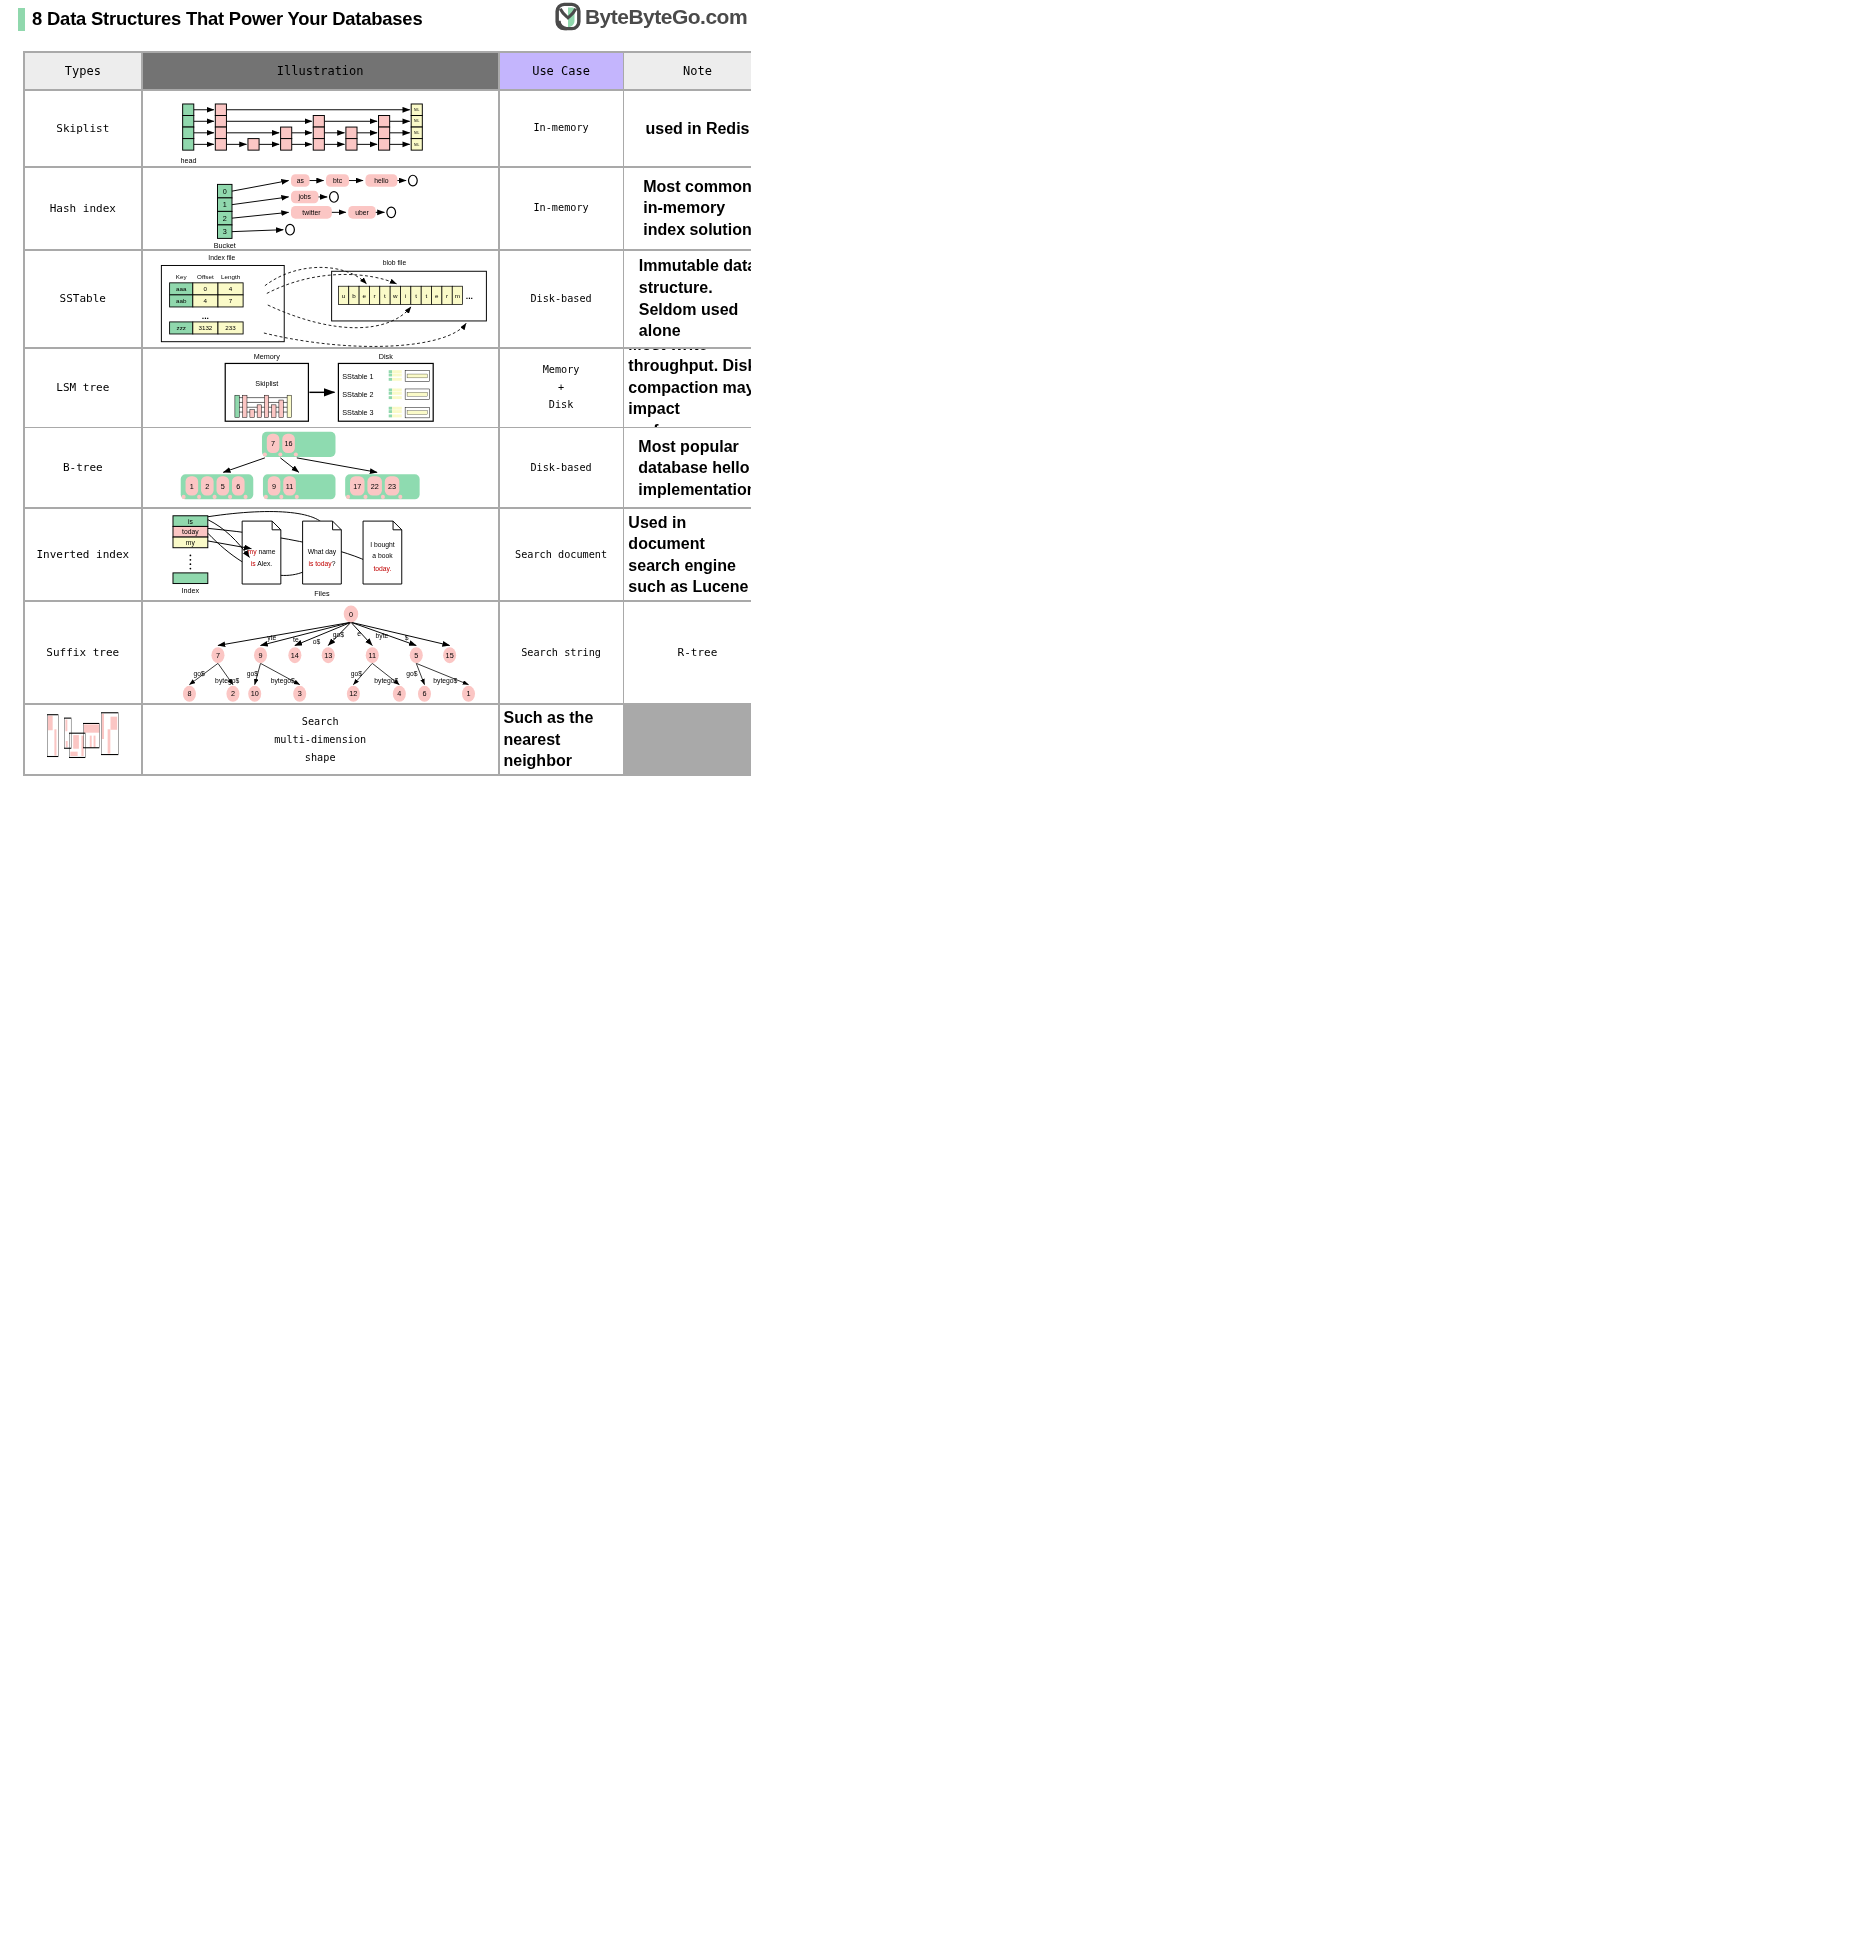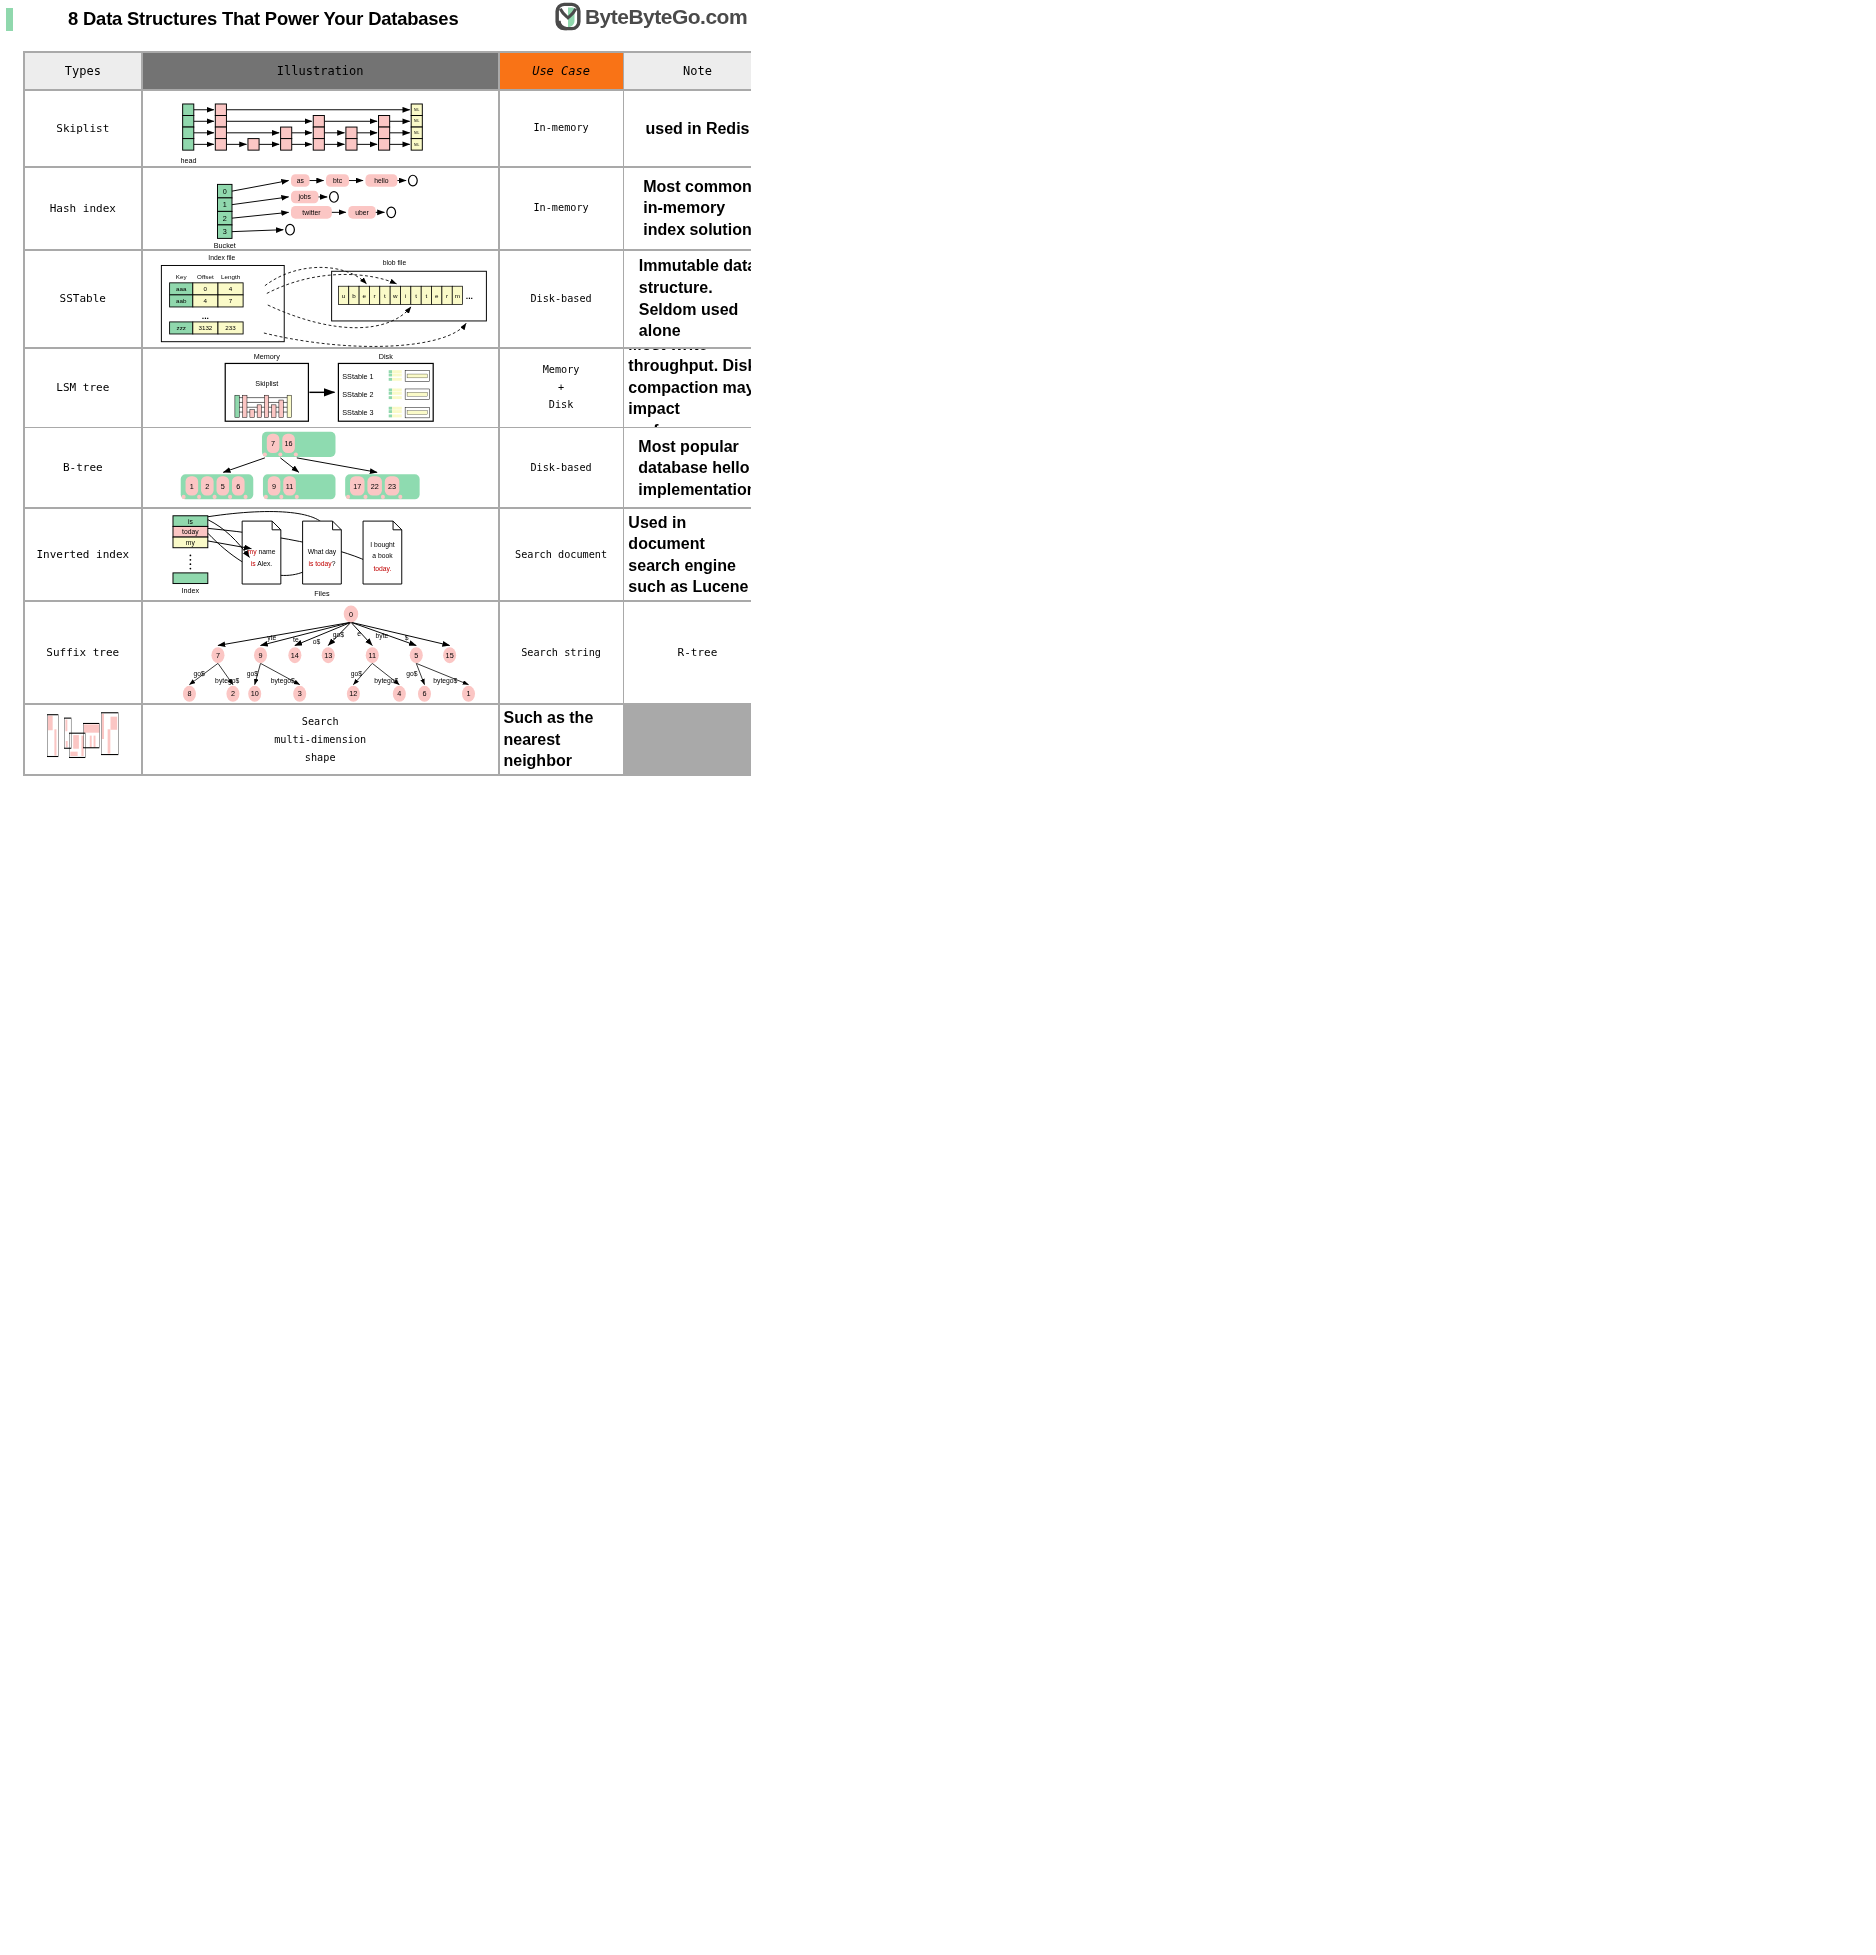--- a/index.html
+++ b/index.html
@@ -1,17 +1,17 @@
 <!DOCTYPE html>
 <html style="font-size:7.7px"><head>
 <meta charset="utf-8">
 <style>
   html,body{margin:0;padding:0;background:#fff;}
   body{width:751px;height:782px;position:relative;font-family:"Liberation Sans",sans-serif;color:#000;}
-  .titlebar{position:absolute;top:7.7px;left:6px;display:flex;align-items:flex-start;gap:48px;}
+  .titlebar{position:absolute;top:7.7px;left:18px;display:flex;align-items:flex-start;}
   .accent{width:7.3px;height:23px;margin-right:6.8px;}
   h1{font-size:18.4px;font-weight:bold;margin:0;letter-spacing:-0.2px;}
   .logo{position:absolute;top:2px;right:3.9px;display:flex;align-items:center;}
   .logo svg{width:26px;height:29px;margin-right:3.9px;}
   .logo-text{font-size:21px;font-weight:bold;letter-spacing:-0.5px;}
   .grid{position:absolute;left:4.8px;top:51px;display:grid;
         grid-template-columns:116px 355px 123px 146px;
         grid-template-rows:36px 75px 81px 96px 78px 79px 91px 101px 69px;
         gap:1.9px;border:2.4px solid #A9A9A9;}
   .cell{background:#fff;display:flex;align-items:center;justify-content:center;overflow:hidden;}
@@ -36,21 +36,21 @@
     <rect x="5" y="5" width="50" height="56" rx="16" fill="none" stroke="#4A4A4A" stroke-width="8"></rect>
     <path d="M12,15 C18,27 25,31 30,36 C35,31 42,27 48,15" fill="none" stroke="#4A4A4A" stroke-width="7"></path>
     <path d="M27,61 A18,18 0 0 1 9,43" fill="none" stroke="#4A4A4A" stroke-width="8"></path>
   </svg>
   <span class="logo-text" style="color: rgb(74, 74, 74);">ByteByteGo.com</span>
 </div>
 
 <div class="grid" style="background: rgb(169, 169, 169); border-color: rgb(169, 169, 169); margin-left: 18px;">
   <div class="cell head" style="background: rgb(237, 237, 237);">Types</div>
   <div class="cell head" style="background: #737373;">Illustration</div>
-  <div class="cell head" style="background: #f97316; font-style: italic;">Use Case</div>
+  <div class="cell head" style="background: #c4b5fd;">Use Case</div>
   <div class="cell head" style="background: rgb(237, 237, 237);">Note</div>
 
   <div class="cell type">Skiplist</div>
   <div class="cell illus-cell">
     <svg class="illus" viewBox="0 0 734 156" preserveAspectRatio="none">
         <defs>
           <marker id="mk1" markerWidth="10" markerHeight="8" refX="7.5" refY="3" orient="auto">
             <path d="M0,0 L8,3 L0,6 Z" fill="#000"></path>
           </marker>
         </defs>

